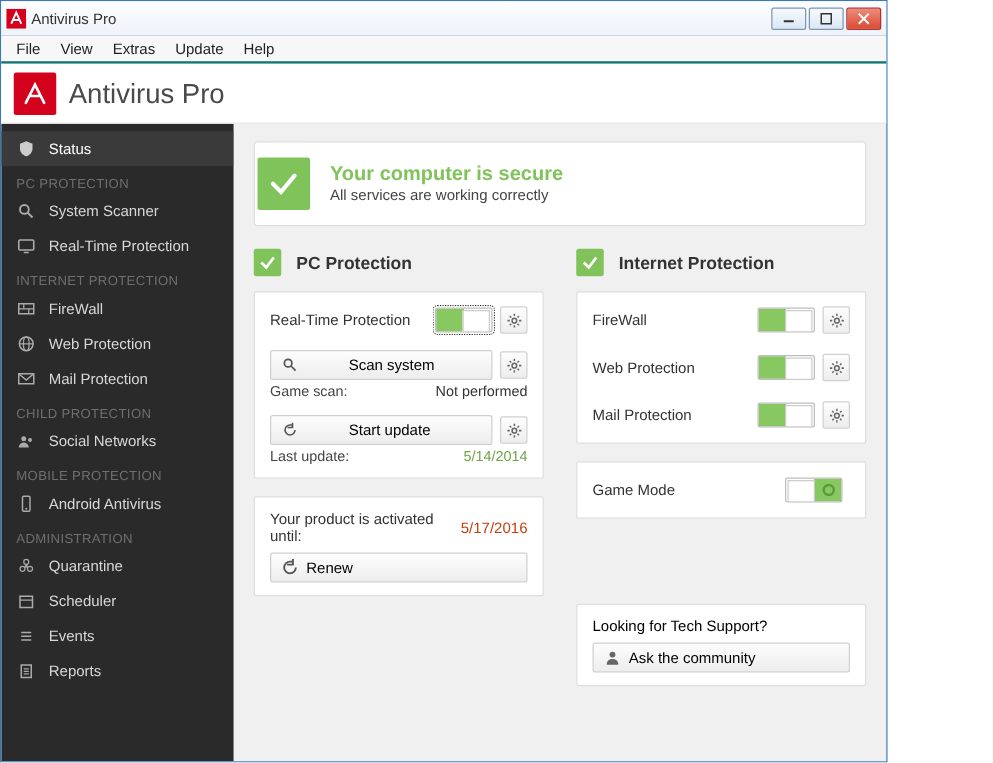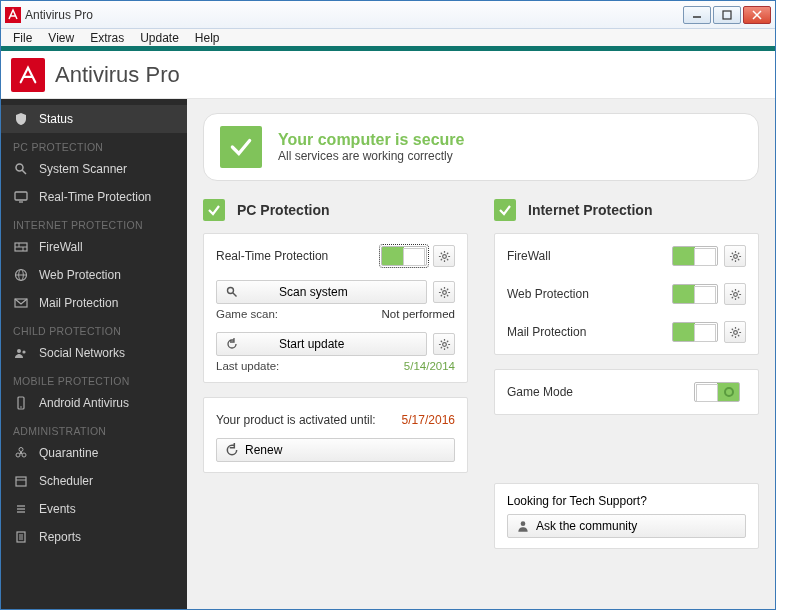--- a/index.html
+++ b/index.html
@@ -1,39 +1,39 @@
 <!DOCTYPE html>
 <html><head>
 <meta charset="utf-8">
 <style>
 * { margin: 0; padding: 0; box-sizing: border-box; font-family: "Segoe UI", Tahoma, sans-serif; }
 body { background: #fff; }
-.window { width: 776px; height: 610px; border: 1px solid #3a79b7; display: flex; flex-direction: column; background: #fff; }
+.window { width: 710px; height: 610px; border: 1px solid #3a79b7; display: flex; flex-direction: column; background: #fff; }
 .titlebar { height: 28px; background: linear-gradient(#fdfdfe,#eef3f9); border-bottom: 1px solid #c9d6e6; display: flex; align-items: center; padding: 0 4px; }
 .titlebar .icon { width: 16px; height: 16px; display: flex; align-items: center; justify-content: center; margin-right: 4px; }
 .titlebar .title { font-size: 12px; color: #333; }
 .titlebar .spacer { flex: 1; }
 .winbtn { width: 28px; height: 18px; margin-left: 2px; border: 1px solid #7a97b6; background: linear-gradient(#f6fafe,#dbe7f3); border-radius: 2px; display: flex; align-items: center; justify-content: center; cursor: pointer; }
 .winbtn.close { background: linear-gradient(#f08b7a,#d94a33); border-color: #a33; }
 .winbtn svg { width: 10px; height: 10px; }
-.menubar { height: 22px; display: flex; align-items: center; padding: 0 4px; border-bottom: 5px solid #0f766e; background: #f7f7f7; }
+.menubar { height: 22px; display: flex; align-items: center; padding: 0 4px; border-bottom: 2px solid #0f766e; background: #f7f7f7; }
 .menubar .menuitem { font-size: 12px; color: #222; padding: 2px 8px; cursor: pointer; }
 .brandbar { height: 48px; display: flex; align-items: center; padding: 0 10px; background: #fff; border-bottom: 1px solid #e6e6e6; }
 .brandbar .logo { width: 34px; height: 34px; background: #d4021d; border-radius: 2px; display: flex; align-items: center; justify-content: center; margin-right: 10px; }
 .brandbar .logo svg { width: 22px; height: 22px; }
 .brandbar .brandtext { font-size: 22px; color: #4a4a4a; font-weight: 300; }
 .body { flex: 1; display: flex; overflow: hidden; justify-content: center; }
 .sidebar { width: 186px; background: #2a2a2a; color: #ccc; font-size: 12px; padding-top: 6px; overflow-y: auto; }
 .side-item { display: flex; align-items: center; padding: 6px 12px; cursor: pointer; color: #d7d7d7; }
 .side-item.active { background: #3a3a3a; color: #fff; }
 .side-item .sicon { width: 16px; height: 16px; margin-right: 10px; display: flex; align-items: center; justify-content: center; }
 .side-item .sicon svg { width: 14px; height: 14px; }
 .side-header { color: #6f6f6f; font-size: 10.5px; padding: 8px 12px 2px; letter-spacing: 0.3px; }
 .main { flex: 1; background: #f0f0f0; padding: 14px 16px; overflow-y: auto; }
-.statuscard { background: #fff; border: 1px solid #dedede; border-radius: 14px; padding: 12px 16px; display: flex; align-items: center; margin-bottom: 18px; }
+.statuscard { background: #fff; border: 1px solid #dedede; border-radius: 3px; padding: 12px 2px; display: flex; align-items: center; margin-bottom: 18px; }
 .bigcheck { width: 42px; height: 42px; background: #80c35a; border-radius: 2px; display: flex; align-items: center; justify-content: center; margin-right: 16px; }
 .bigcheck svg { width: 26px; height: 26px; }
 .statustext .h { font-size: 16px; font-weight: bold; color: #80c35a; }
 .statustext .s { font-size: 12px; color: #444; }
 .cols { display: flex; gap: 26px; }
 .col { flex: 1; }
 .colhead { display: flex; align-items: center; margin-bottom: 12px; }
 .smallcheck { width: 22px; height: 22px; background: #80c35a; border-radius: 2px; display: flex; align-items: center; justify-content: center; margin-right: 12px; }
 .smallcheck svg { width: 14px; height: 14px; }
 .colhead .t { font-size: 14px; font-weight: bold; color: #333; }

